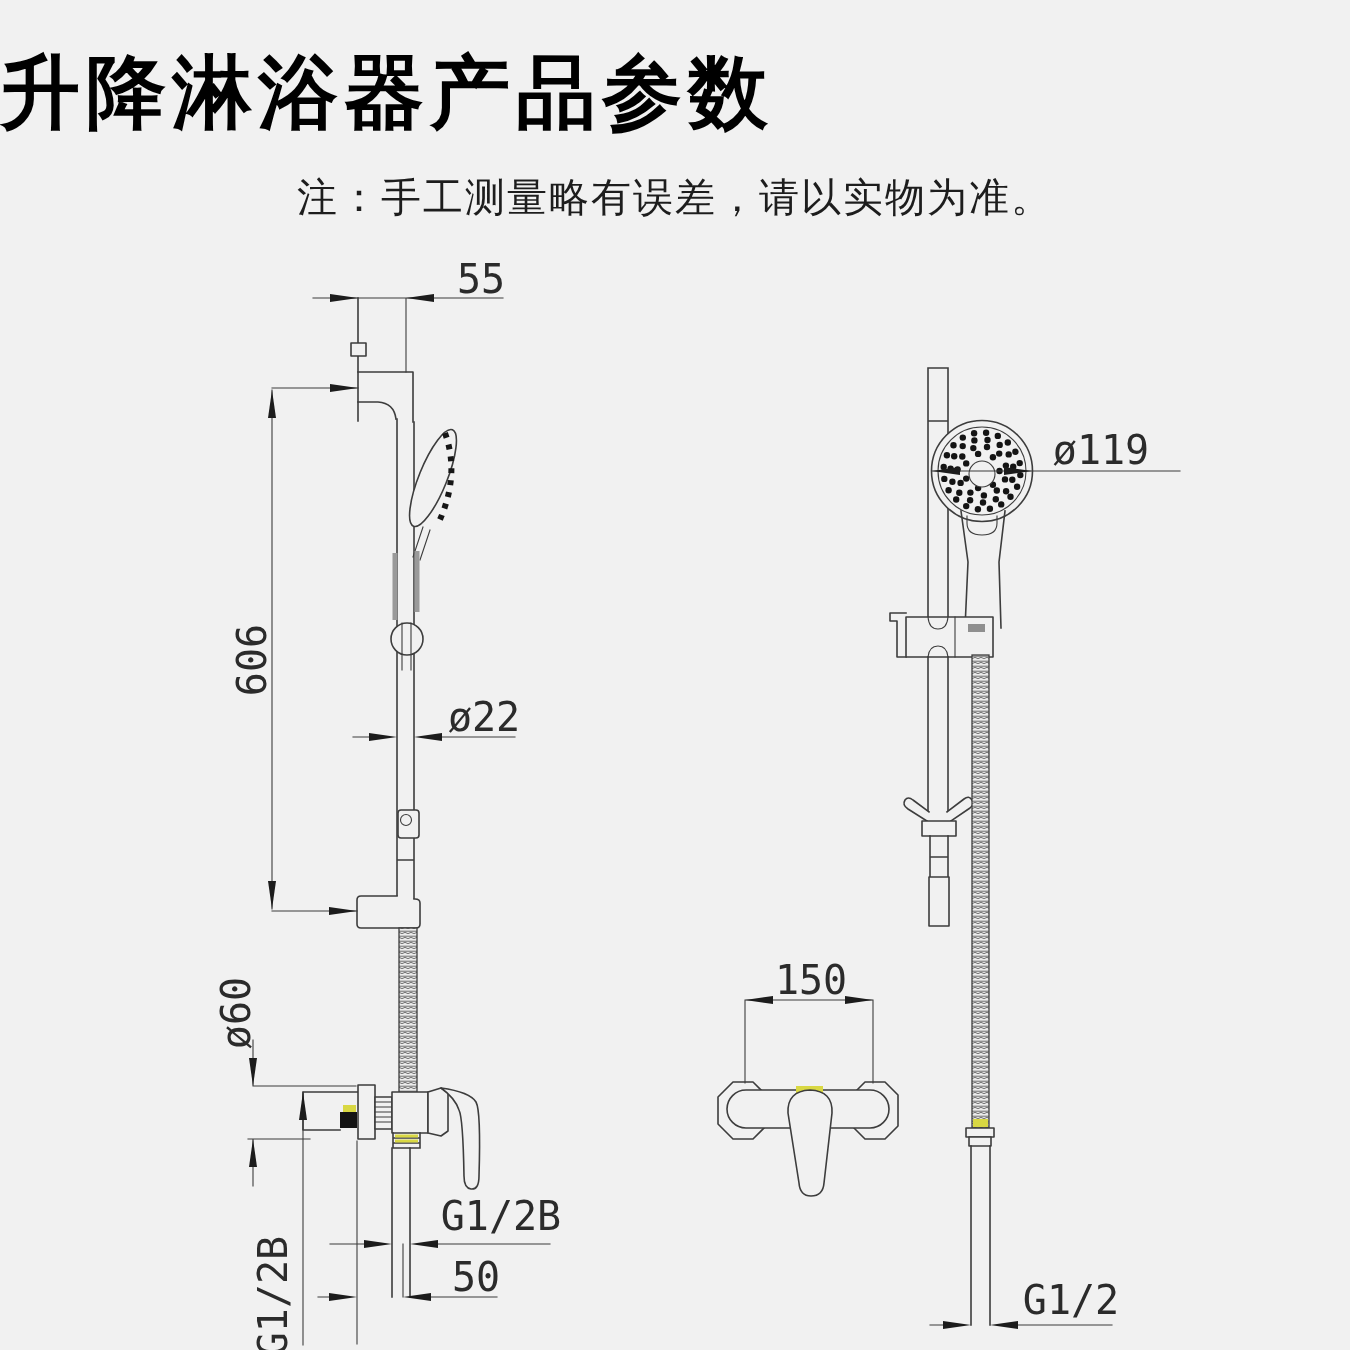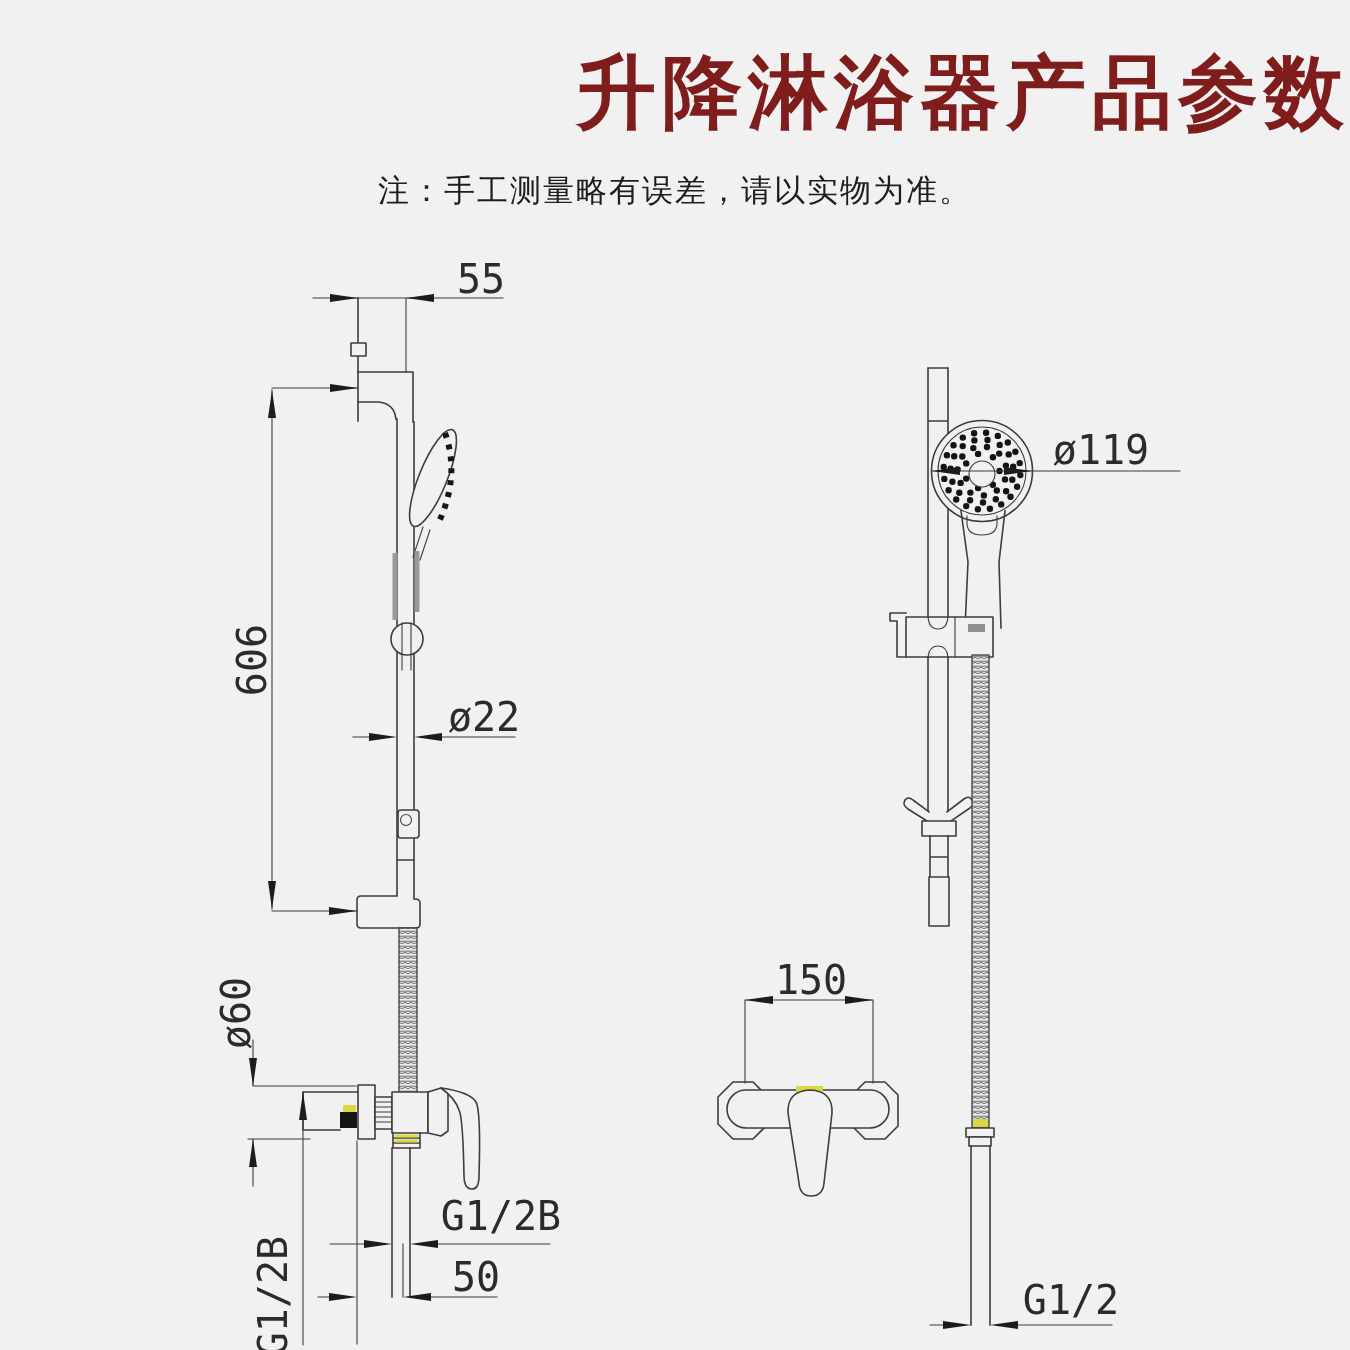--- a/index.html
+++ b/index.html
@@ -2,26 +2,26 @@
 <html><head>
 <meta charset="utf-8">
 <style>
   html,body{margin:0;padding:0;background:#dcdcdc;}
   .stage{
     position:relative;width:1350px;height:1350px;margin:0 auto;
     background:#f1f1f1;overflow:hidden;
     font-family:"Liberation Sans","DejaVu Sans",sans-serif;
   }
   .title{
-    position:absolute;top:40px;left:0;right:0;text-align:right;
-    font-size:80px;font-weight:600;letter-spacing:6px;color:#7f1d1d;
+    position:absolute;top:40px;left:0;right:0;text-align:left;
+    font-size:80px;font-weight:600;letter-spacing:6px;color:#000000;
   }
   .note{
     position:absolute;top:170px;left:0;right:0;text-align:center;
-    font-size:31px;font-weight:500;letter-spacing:2px;color:#1d1d1d;
+    font-size:40px;font-weight:500;letter-spacing:2px;color:#1d1d1d;
   }
   svg{position:absolute;left:0;top:0;}
   .ln{fill:none;stroke:#3d3d3d;stroke-width:1.6;stroke-linecap:square;stroke-linejoin:round;}
   .thin{stroke-width:1.1;}
   .fillbg{fill:#f1f1f1;}
   .arr{fill:#1c1c1c;stroke:none;}
   .dim{font-family:"DejaVu Sans Mono","Liberation Mono",monospace;font-size:40px;fill:#2b2b2b;}
   .gray{fill:none;stroke:#9a9a9a;stroke-width:5;}
   .spray{fill:none;stroke:#161616;stroke-width:6;stroke-dasharray:5 7;}
   .hose{fill:url(#hosePat);stroke:#3d3d3d;stroke-width:1.3;}

